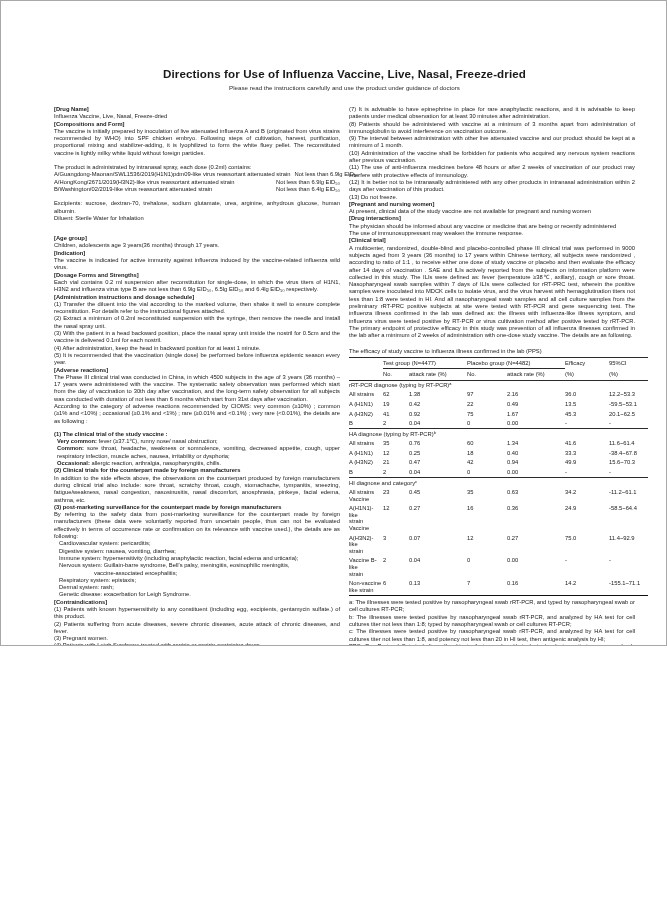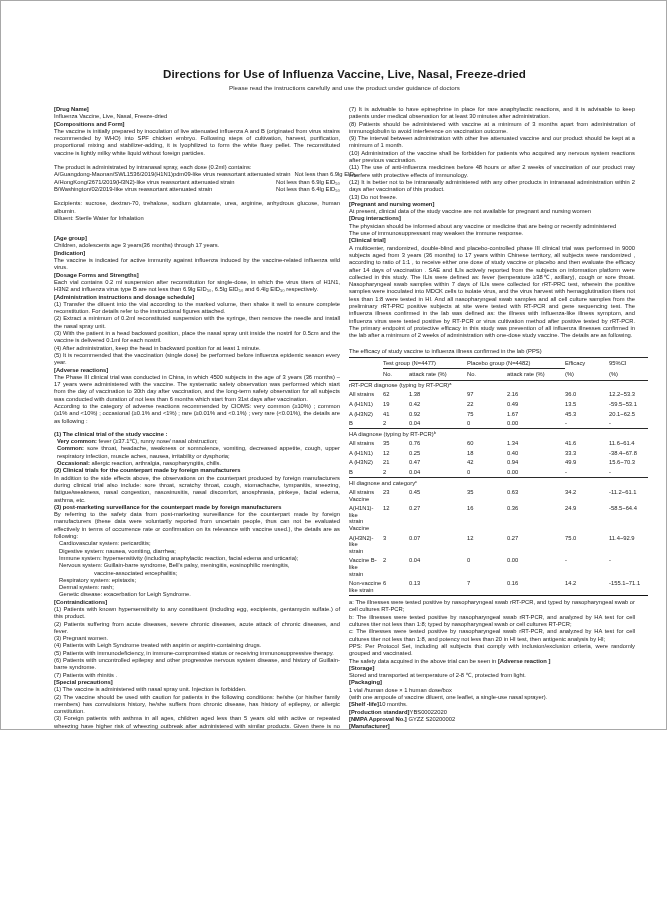--- a/index.html
+++ b/index.html
@@ -1,16 +1,16 @@
 <!DOCTYPE html>
 <html><head>
 <meta charset="utf-8">
 <style>
   html,body{margin:0;padding:0;background:#ffffff;}
-  .page{box-sizing:border-box;width:667px;height:730px;border:1px solid #a8a8a8;background:#fff;
+  .page{box-sizing:border-box;width:667px;height:646px;border:1px solid #a8a8a8;background:#fff;
         font-family:"Liberation Sans",sans-serif;color:#1a1a1a;overflow:hidden;padding-left:22px;}
   .title{margin-top:66px;text-align:center;font-size:11.6px;font-weight:700;letter-spacing:.1px;}
   .subtitle{margin-top:4px;text-align:center;font-size:6.2px;color:#2b2b2b;}
   .columns{display:flex;gap:9px;padding:0 31px;margin-top:15px;align-items:flex-start;}
   .col{flex:1;min-width:0;font-size:5.8px;line-height:7.3px;text-align:justify;}
   .hd{font-weight:700;text-align:left;}
   .p{}
   .ind1{padding-left:3px;}
   .ind2{padding-left:5px;text-align:left;}
   .ind3{padding-left:40px;text-align:left;}

